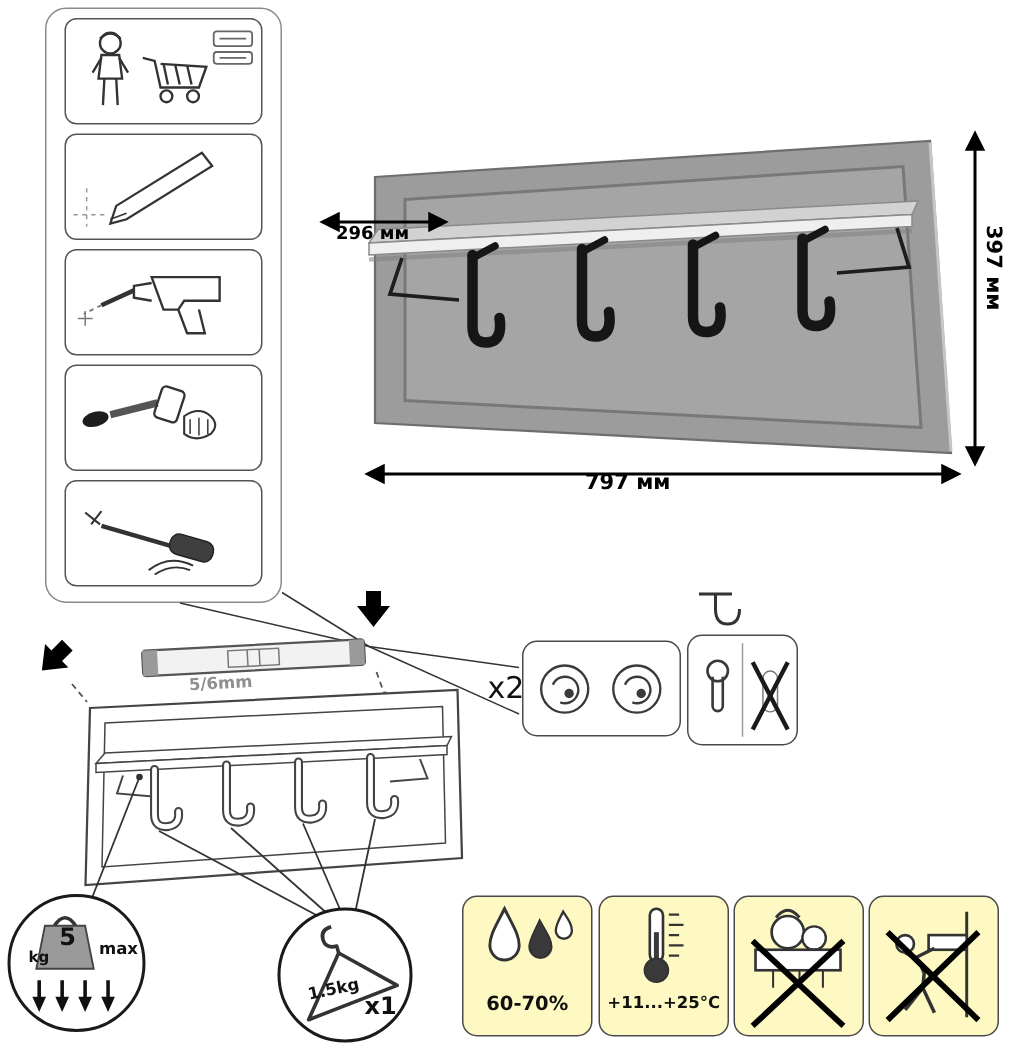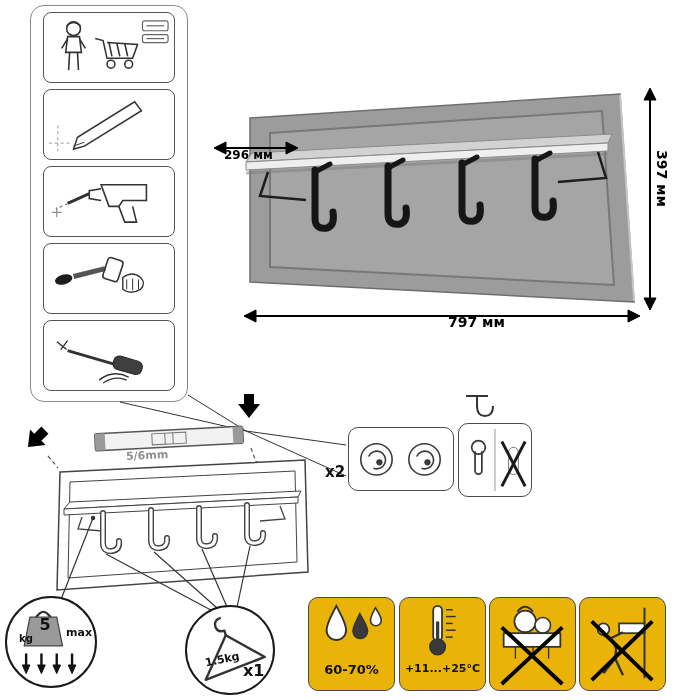--- a/index.html
+++ b/index.html
@@ -5,41 +5,41 @@
   *{margin:0;padding:0;box-sizing:border-box}
   html,body{width:677px;height:700px;background:#fff;font-family:"DejaVu Sans","Liberation Sans",sans-serif;position:relative;overflow:hidden;color:#111}
   .abs{position:absolute}
   svg{display:block}
   
   .tools-panel{left:30px;top:5px;width:158px;height:397px;border:1.6px solid #8a8a8a;border-radius:14px;padding-top:6px;background:#fff}
   .step-box{width:132px;height:71px;border:1.3px solid #555;border-radius:8px;margin:0 auto 6px auto;background:#fff}
   
   .dim{font-weight:bold;color:#000}
   .dim-depth{left:224px;top:148px;font-size:12px}
-  .dim-width{left:390px;top:314px;width:115px;text-align:right;font-size:14px}
+  .dim-width{left:390px;top:314px;width:115px;text-align:left;font-size:14px}
   .dim-height{left:670px;top:150px;width:64px;font-size:14px;transform:rotate(90deg);transform-origin:left top}
   .drill-size{left:126px;top:449px;font-size:11px;color:#8f8f8f;transform:rotate(-3deg)}
-  .x2-label{left:325px;top:463px;font-size:15px;font-weight:bold}
+  .x2-label{left:325px;top:446px;font-size:20px;font-weight:normal}
   
   .fastener-box{border:1.6px solid #4a4a4a;border-radius:10px;background:#fff}
   .fastener-box.b1{left:348px;top:427px;width:106px;height:64px}
   .fastener-box.b2{left:458px;top:423px;width:74px;height:74px}
   .mini-icon{left:460px;top:393px;width:34px;height:32px}
   
   .limit-circle{border:2.2px solid #1a1a1a;border-radius:50%;background:#fff}
   .weight-circle{left:5px;top:596px;width:92px;height:92px}
   .hanger-circle{left:185px;top:605px;width:90px;height:90px}
   .limit-circle span{position:absolute;z-index:2}
   .w-val{left:12px;top:17px;width:52px;text-align:center;font-size:16px;font-weight:bold}
   .w-unit{left:12px;top:35px;width:52px;font-size:10px;font-weight:bold}
   .w-max{left:59px;top:28px;font-size:11px;font-weight:bold}
   .h-limit{left:18px;top:46px;font-size:11px;font-weight:bold;transform:rotate(-12deg)}
   .h-count{left:56px;top:54px;font-size:16px;font-weight:bold}
   
-  .cond-box{border:1.6px solid #4a4a4a;border-radius:10px;background:#eab308;width:87px;height:94px;top:597px}
+  .cond-box{border:1.6px solid #4a4a4a;border-radius:10px;background:#fef9c3;width:87px;height:94px;top:597px}
   .cond-box .cap{position:absolute;left:0;top:64px;width:100%;text-align:center;font-weight:bold}
   .humidity-box{left:308px}.humidity-box .cap{font-size:13px}
   .temp-box{left:399px}.temp-box .cap{font-size:11px}
   .noload-box{left:489px}
   .nosit-box{left:579px}
 </style>
 </head>
 <body>
 
 <div class="abs tools-panel">

